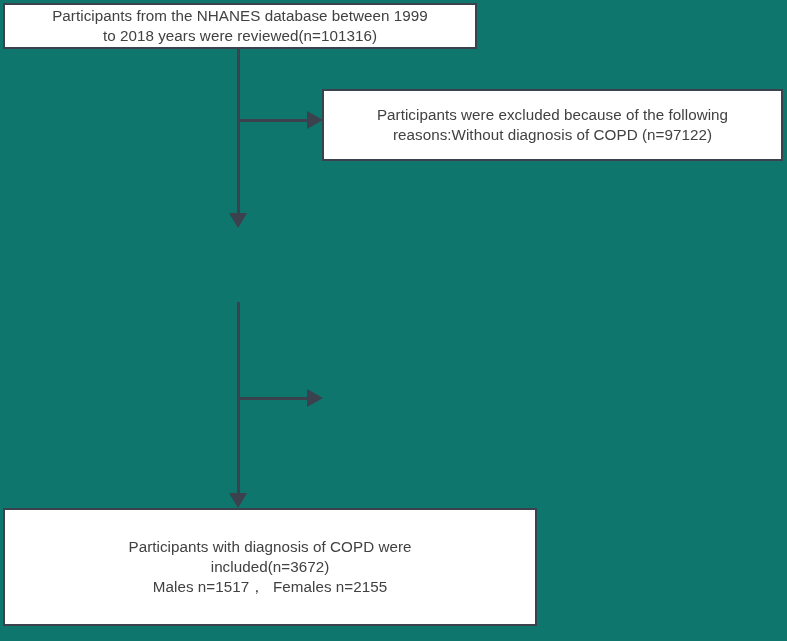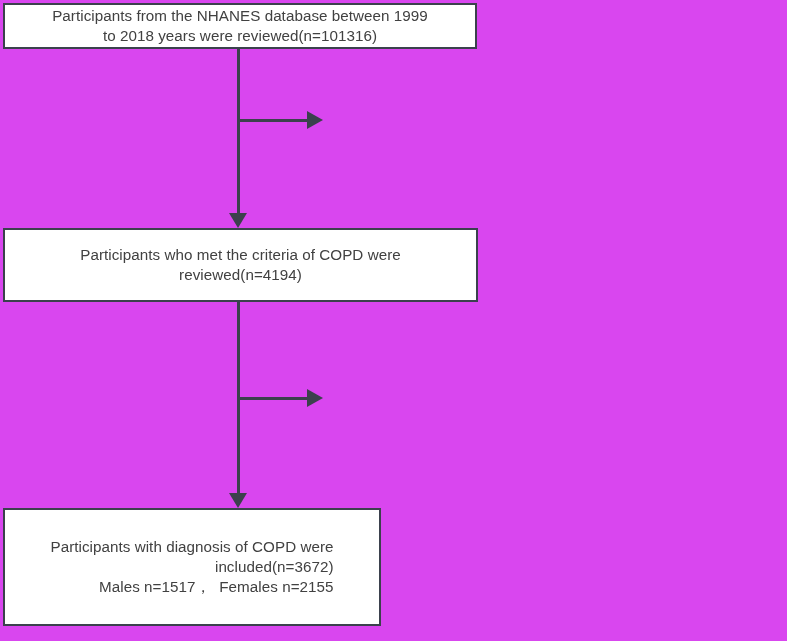--- a/index.html
+++ b/index.html
@@ -11,21 +11,21 @@
     width: 787px;
     height: 641px;
     font-family: "Liberation Sans", sans-serif;
     color: #3f3f3f;
     overflow: hidden;
   }
   #flowchart {
     position: relative;
     width: 787px;
     height: 641px;
-    background: #d946ef;
+    background: #0f766e;
   }
   .box {
     position: absolute;
     box-sizing: border-box;
     border: 2px solid #3b414d;
     background: #ffffff;
     display: flex;
     align-items: center;
     justify-content: center;
     text-align: center;
@@ -36,21 +36,21 @@
   }
   .box .inner {
     padding: 0 10px;
     white-space: pre-wrap;
   }
   
   #box-enrolled   { left: 3px;   top: 3px;   width: 474px; height: 46px; }
   #box-excluded-1 { left: 322px; top: 89px;  width: 461px; height: 72px; }
   #box-criteria   { left: 3px;   top: 228px; width: 475px; height: 74px; }
   #box-excluded-2 { left: 322px; top: 335px; width: 461px; height: 129px; }
-  #box-included   { left: 3px;   top: 508px; width: 378px; height: 118px; text-align: right; }
+  #box-included   { left: 3px;   top: 508px; width: 534px; height: 118px; }
 
   
   .vline {
     position: absolute;
     width: 3px;
     background: #3b414d;
   }
   .hline {
     position: absolute;
     height: 3px;
@@ -93,25 +93,25 @@
     <span class="inner">Participants from the NHANES database between 1999
 to 2018 years were reviewed(n=101316)</span>
   </div>
 
   <div class="vline" id="conn-v1"></div>
   <div class="arrow-down" id="arrow-v1"></div>
 
   <div class="hline" id="conn-h1"></div>
   <div class="arrow-right" id="arrow-h1"></div>
 
+  <div class="box" id="box-excluded-1">
+    <span class="inner">Participants were excluded because of the following
+reasons:Without diagnosis of COPD (n=97122)</span>
+  </div>
 
-  <div class="box" id="box-criteria">
-    <span class="inner">Participants who met the criteria of COPD were
-reviewed(n=4194)</span>
-  </div>
 
   <div class="vline" id="conn-v2"></div>
   <div class="arrow-down" id="arrow-v2"></div>
 
   <div class="hline" id="conn-h2"></div>
   <div class="arrow-right" id="arrow-h2"></div>
 
 
   <div class="box" id="box-included">
     <span class="inner">Participants with diagnosis of COPD were

